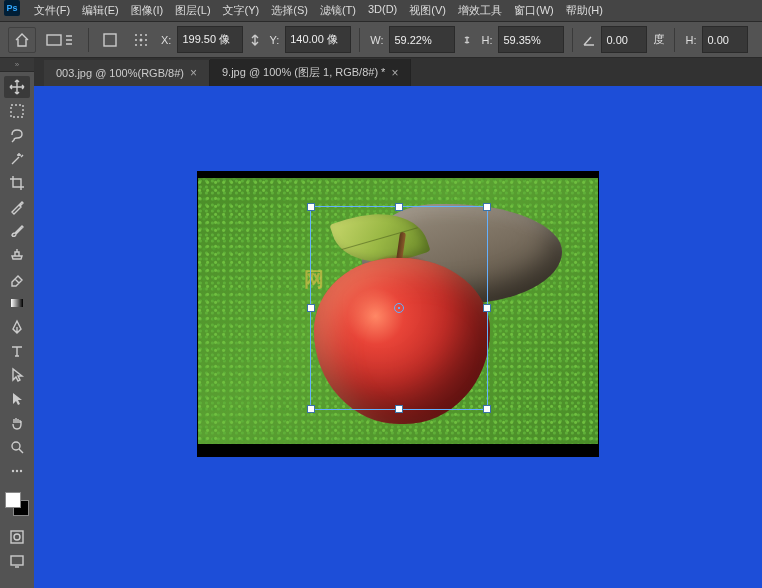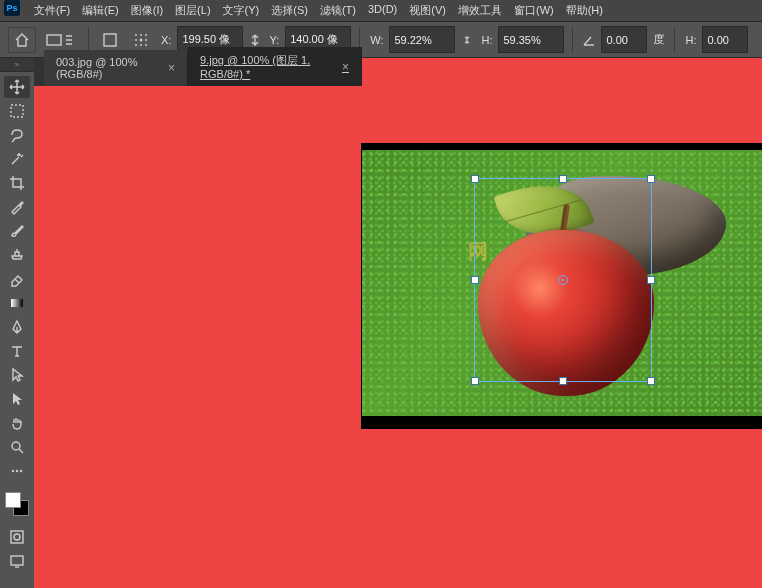--- a/index.html
+++ b/index.html
@@ -21,24 +21,24 @@
 .tool-panel-wrap { display: flex; flex-direction: column; }
 .collapse-btn { height: 14px; background: #383838; border-bottom: 1px solid #2a2a2a; display: flex; align-items: center; justify-content: center; color: #888; font-size: 8px; }
 .tools { width: 34px; background: #535353; display: flex; flex-direction: column; align-items: center; padding-top: 4px; gap: 2px; flex: 1; }
 .tool { width: 26px; height: 22px; display: flex; align-items: center; justify-content: center; cursor: pointer; color: #ddd; border-radius: 2px; }
 .tool.active { background: #3a3a3a; }
 .tool svg { width: 16px; height: 16px; }
 .swatches { margin-top: 8px; position: relative; width: 24px; height: 24px; }
 .swatch-fg { width: 16px; height: 16px; background: #fff; border: 1px solid #888; position: absolute; top: 0; left: 0; z-index: 2; }
 .swatch-bg { width: 16px; height: 16px; background: #000; border: 1px solid #888; position: absolute; bottom: 0; right: 0; }
 
-.canvas-area { flex: 1; display: flex; flex-direction: row; background: #ef4444; min-width: 0; }
+.canvas-area { flex: 1; display: flex; flex-direction: column; background: #1d4ed8; min-width: 0; }
 .tabs { height: 28px; background: #323232; display: flex; align-items: flex-end; padding-left: 10px; }
 .tab { padding: 6px 12px; background: #3a3a3a; color: #ccc; font-size: 11px; border-right: 1px solid #222; display: flex; align-items: center; gap: 6px; }
-.tab.active { background: #262626; text-decoration: underline; }
+.tab.active { background: #262626; }
 .tab-close { color: #aaa; font-size: 12px; }
 .canvas-viewport { flex: 1; display: flex; align-items: flex-start; justify-content: center; padding-top: 86px; position: relative; }
 .canvas { width: 400px; height: 284px; background: #3a7a1f; position: relative; overflow: visible; box-shadow: 0 0 0 1px #000; }
 .letterbox-top { position: absolute; top: 0; left: 0; right: 0; height: 6px; background: #000; }
 .letterbox-bottom { position: absolute; bottom: 0; left: 0; right: 0; height: 12px; background: #000; }
 
 .grass { position: absolute; inset: 0; background:
   radial-gradient(circle at 20% 30%, #6fbf3f 1px, transparent 2px),
   radial-gradient(circle at 60% 70%, #4f9f2f 1px, transparent 2px),
   radial-gradient(circle at 40% 50%, #5faf38 1px, transparent 2px),

